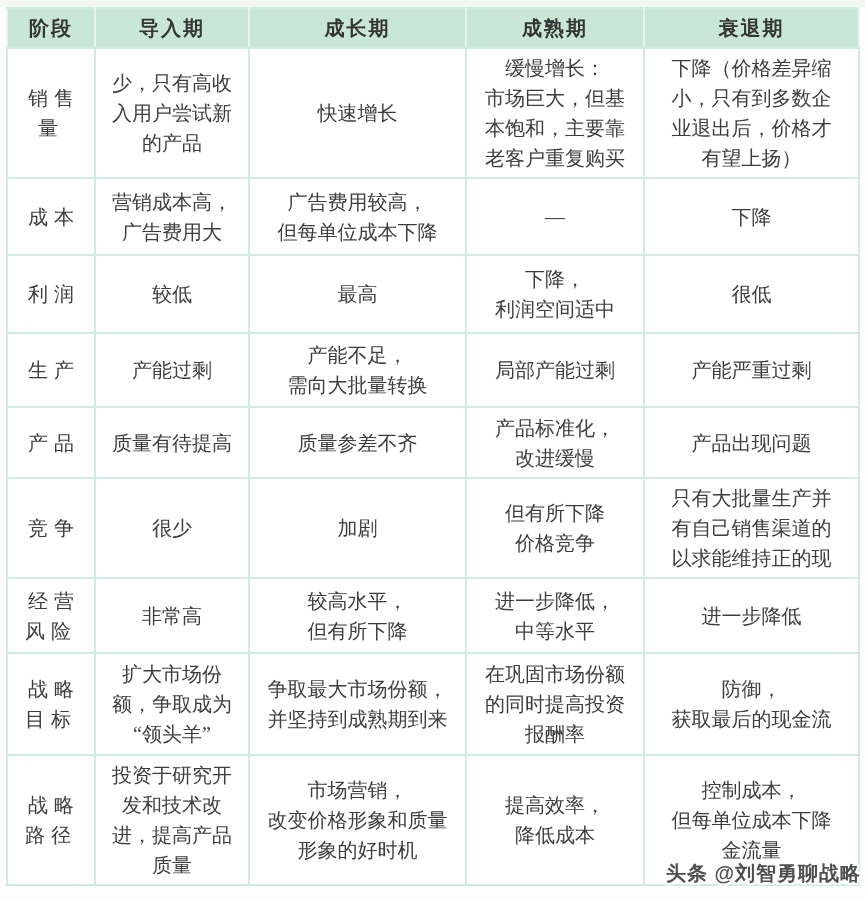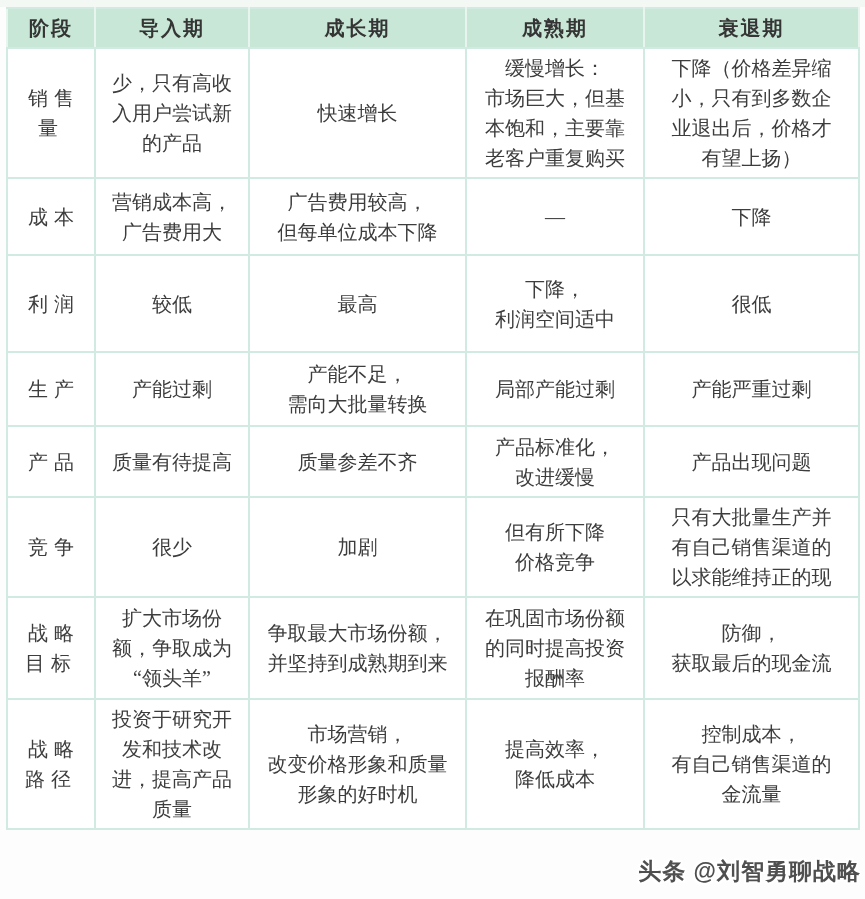--- a/index.html
+++ b/index.html
@@ -56,33 +56,33 @@
     letter-spacing: 2px;
     height: 40px;
   }
   tbody th.lbl {
     letter-spacing: 6px;
     text-indent: 6px;
   }
   tr.hr  { height: 40px; }
   tr.r0  { height: 126px; }
   tr.r1  { height: 77px; }
-  tr.r2  { height: 97px; }
+  tr.r2  { height: 78px; }
   tr.r3  { height: 74px; }
   tr.r4  { height: 71px; }
   tr.r5  { height: 100px; }
   tr.r6  { height: 75px; }
   tr.r7  { height: 102px; }
   tr.r8  { height: 120px; }
   .watermark {
     position: absolute;
     right: 4px; bottom: 12px;
     font-family: "Liberation Sans", "DejaVu Sans", sans-serif;
     font-weight: bold;
-    font-size: 23px;
+    font-size: 20px;
     letter-spacing: 1px;
     color: var(--watermark-text);
     text-shadow:
       -2px 0 0 #ffffff, 2px 0 0 #ffffff,
       0 -2px 0 #ffffff, 0 2px 0 #ffffff,
       -2px -2px 0 #ffffff, 2px 2px 0 #ffffff,
       -2px 2px 0 #ffffff, 2px -2px 0 #ffffff;
     white-space: nowrap;
     margin-top: 40px;
   }
@@ -161,20 +161,30 @@
     <tr class="r5">
       <th class="lbl">竞争</th>
       <td>很少</td>
       <td>加剧</td>
       <td>但有所下降
 价格竞争</td>
       <td>只有大批量生产并
 有自己销售渠道的
 以求能维持正的现</td>
     </tr>
+    <tr class="r6">
+      <th class="lbl">经营
+风险</th>
+      <td>非常高</td>
+      <td>较高水平，
+但有所下降</td>
+      <td>进一步降低，
+中等水平</td>
+      <td>进一步降低</td>
+    </tr>
     <tr class="r7">
       <th class="lbl">战略
 目标</th>
       <td>扩大市场份
 额，争取成为
 “领头羊”</td>
       <td>争取最大市场份额，
 并坚持到成熟期到来</td>
       <td>在巩固市场份额
 的同时提高投资
@@ -188,19 +198,19 @@
       <td>投资于研究开
 发和技术改
 进，提高产品
 质量</td>
       <td>市场营销，
 改变价格形象和质量
 形象的好时机</td>
       <td>提高效率，
 降低成本</td>
       <td>控制成本，
-有自己销售渠道的
+但每单位成本下降
 金流量</td>
     </tr>
   </tbody>
 </table>
 
 <div class="watermark">头条 @刘智勇聊战略</div>
 
 </body></html>

